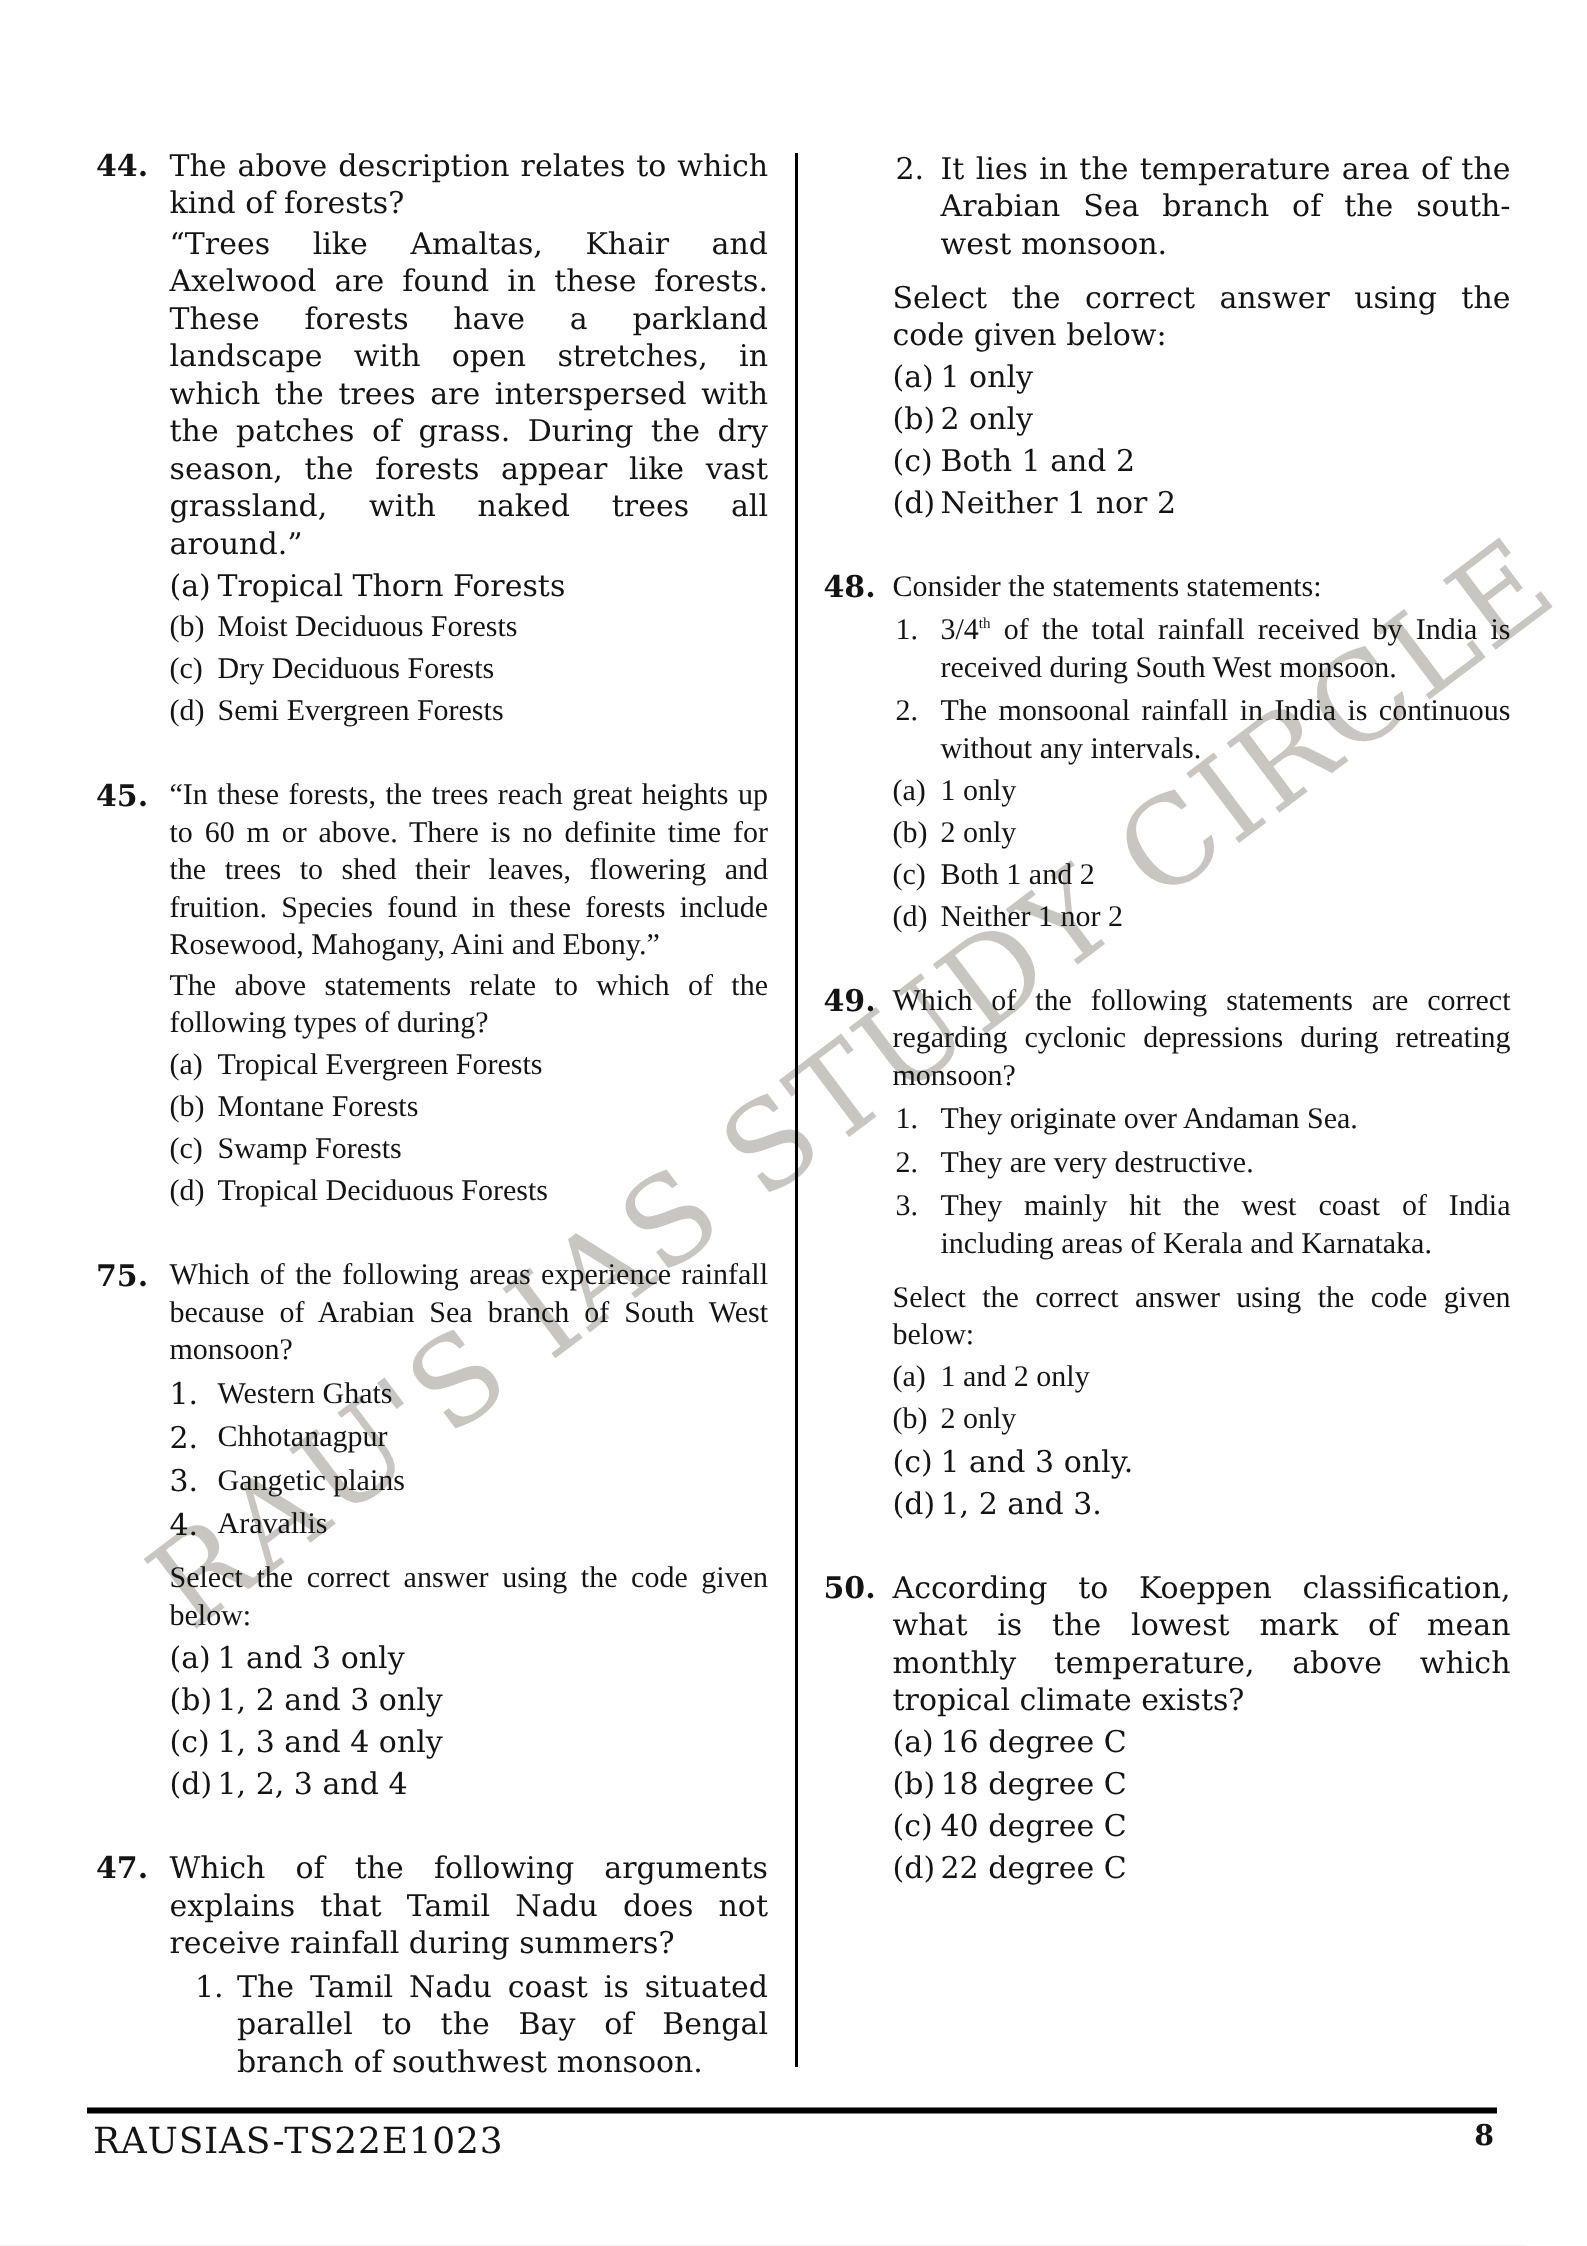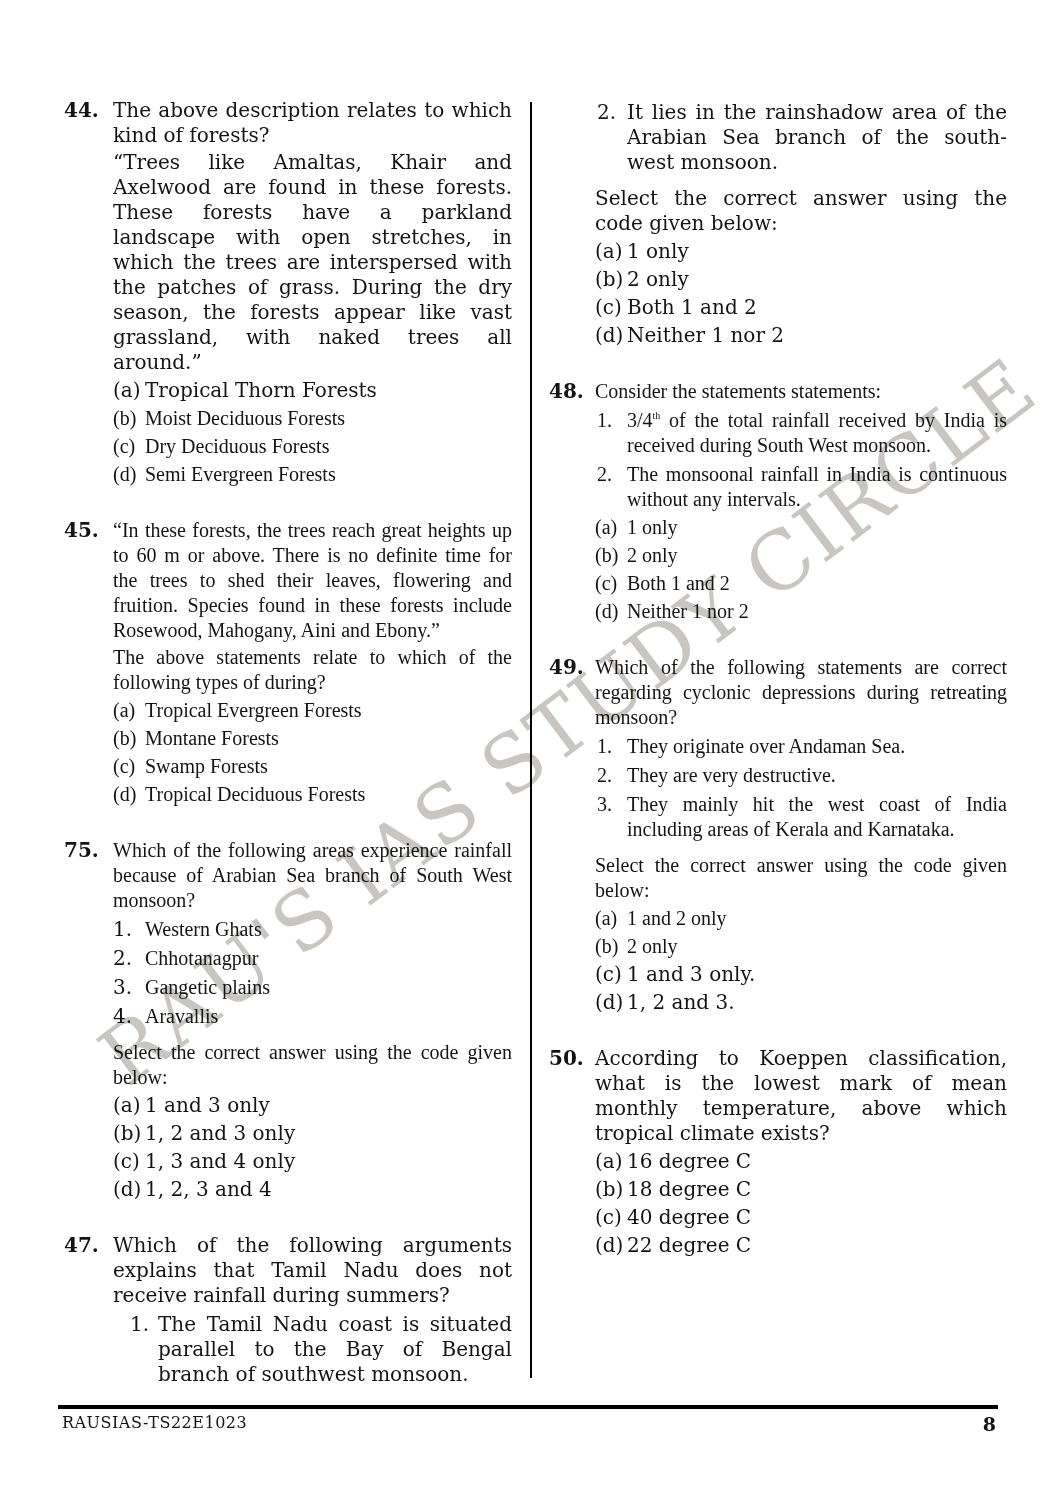--- a/index.html
+++ b/index.html
@@ -34,21 +34,21 @@
   .opts{margin-top:0;}
   .orow{display:flex;margin-top:3px;font-size:20px;line-height:25px;}
   .orow .olabel{flex:0 0 32px;}
   .orow .otext{flex:1 1 auto;}
   .f-heavy{font-family:"DejaVu Serif",serif;}
   .f-light{font-family:"Liberation Serif",serif;}
   sup{font-size:10px;line-height:0;}
   .footer-rule{position:absolute;left:58px;top:1405px;width:940px;height:4px;background:#000;z-index:2;}
   .footer-code{
     position:absolute;left:62px;top:1413px;z-index:2;
-    font-family:"DejaVu Serif",serif;font-size:16px;letter-spacing:0.5px;
+    font-family:"DejaVu Serif",serif;font-size:24px;letter-spacing:0.5px;
   }
   .footer-page{
     position:absolute;right:62px;top:1413px;z-index:2;
     font-family:"DejaVu Serif",serif;font-size:19px;font-weight:bold;
   }
 </style>
 </head>
 <body>
 
 <div class="page">
@@ -151,21 +151,21 @@
             <span class="lt">The Tamil Nadu coast is situated parallel to the Bay of Bengal branch of southwest monsoon.</span>
           </div>
         </div>
       </div>
     </div>
   <div class="col col-right" id="col-right">
       <div class="q">
         <div class="list">
           <div class="lrow f-heavy" style="padding-left: 2px;">
             <span class="ln f-heavy" style="width: 30px;">2.</span>
-            <span class="lt">It lies in the rainshadow area of the Arabian Sea branch of the south-west monsoon.</span>
+            <span class="lt">It lies in the temperature area of the Arabian Sea branch of the south-west monsoon.</span>
           </div>
         </div>
         <p class="para f-heavy after-list">Select the correct answer using the code given below:</p>
         <div class="opts">
           <div class="orow f-heavy">
             <span class="olabel">(a)</span>
             <span class="otext">1 only</span>
           </div>
           <div class="orow f-heavy">
             <span class="olabel">(b)</span>

